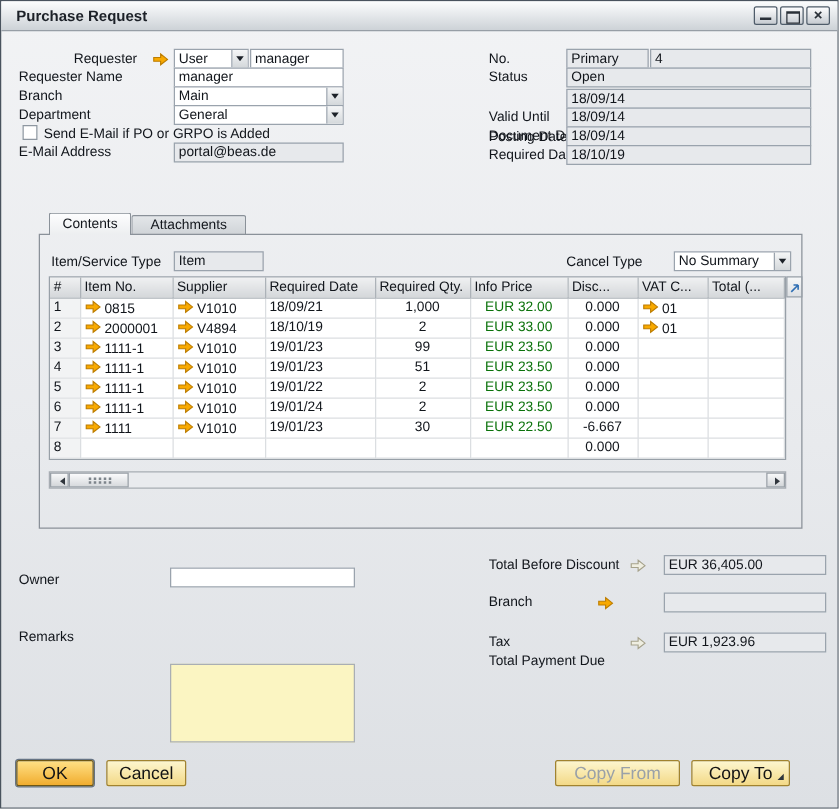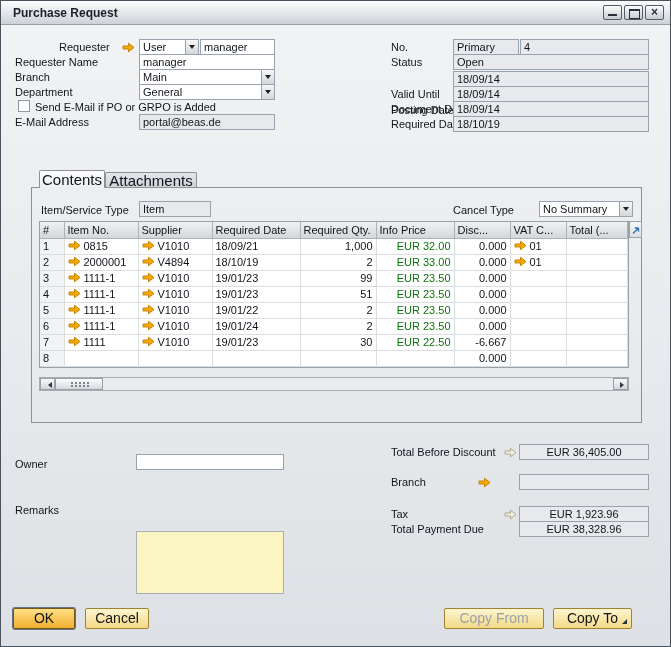--- a/index.html
+++ b/index.html
@@ -16,46 +16,46 @@
     background:linear-gradient(180deg,#fdfdfe,#c6cbd1);}
   .winbtn-min::after{content:"";position:absolute;left:4px;bottom:3px;width:9px;height:2px;background:#2a3038;}
   .winbtn-max::after{content:"";position:absolute;left:4px;top:3px;width:9px;height:7px;border:1px solid #2a3038;border-top-width:2px;}
   .winbtn-close::after{content:"\00d7";position:absolute;left:0;top:0;width:100%;text-align:center;
     font:bold 12px/13px "Liberation Sans",sans-serif;color:#2a3038;}
 
   .lbl{position:absolute;font-size:11px;color:#11151b;white-space:nowrap;}
   .fld{position:absolute;height:16px;border:1px solid #9aa3ad;background:#fff;font-size:11px;
     line-height:14px;padding:0 3px;color:#11151b;white-space:nowrap;overflow:hidden;}
   .fld.gray{background:#e7e9ec;}
-  .fld.num{text-align:center;}
+  .fld.num{text-align:left;margin-left:12px;}
   .combo{padding-right:15px;}
   .cbtn{position:absolute;right:0;top:0;width:13px;height:100%;border-left:1px solid #9aa3ad;
     background:linear-gradient(180deg,#f5f6f7,#d4d8db);}
   .cbtn::after{content:"";position:absolute;left:3px;top:5px;border:3px solid transparent;border-top:4px solid #1c2128;}
   .checkbox{position:absolute;width:12px;height:12px;border:1px solid #8e97a1;background:#fff;}
 
   .link-arrow{position:absolute;width:13px;height:11px;}
   .link-arrow path{fill:#f8a900;stroke:#bd7d00;stroke-width:0.9;}
   .link-arrow.pale path{fill:#efeee1;stroke:#a6a28b;}
   td .link-arrow{position:static;vertical-align:-1px;margin-right:3px;}
 
-  .tab{position:absolute;font-size:15px;text-align:center;border:1px solid #8a9199;border-bottom:none;
+  .tab{position:absolute;font-size:11px;text-align:center;border:1px solid #8a9199;border-bottom:none;
     background:linear-gradient(180deg,#e3e6e9,#cfd3d7);line-height:15px;color:#11151b;border-radius:2px 2px 0 0;}
   .tab.active{background:linear-gradient(180deg,#fdfdfe,#eceef0);z-index:3;line-height:17px;}
   .panel{position:absolute;left:30px;top:186px;width:611px;height:236px;border:1px solid #8a9199;z-index:2;}
 
   .grid{position:absolute;left:38px;top:220px;width:590px;border:1px solid #98a0a8;background:#fff;}
   .grid table{border-collapse:collapse;table-layout:fixed;width:100%;}
   .grid th{height:16px;background:linear-gradient(180deg,#f0f1f2,#d4d7da);border-right:1px solid #acb2b8;
     border-bottom:1px solid #acb2b8;font-weight:normal;font-size:11px;text-align:left;padding:0 3px;
     white-space:nowrap;overflow:hidden;color:#11151b;}
   .grid td{height:16px;border-right:1px solid #dbdee1;border-bottom:1px solid #dbdee1;font-size:11px;
     padding:0 3px;white-space:nowrap;overflow:hidden;background:#fff;color:#11151b;}
   .grid td.c-n{background:#f2f3f4;}
-  .grid td.num{text-align:right;}
+  .grid td.num{text-align:center;}
   .grid td.price .ct{color:#0b720b;}
 
   .grid-corner{position:absolute;left:628px;top:220px;width:13px;height:17px;border:1px solid #98a0a8;
     background:linear-gradient(180deg,#f6f7f8,#dde0e3);}
   .grid-corner svg{position:absolute;left:1px;top:3px;}
 
   .hscroll{position:absolute;left:38px;top:376px;width:590px;height:14px;border:1px solid #a7adb3;background:#e9ebee;}
   .sbtn{position:absolute;top:0;width:15px;height:12px;background:linear-gradient(180deg,#f8f9fa,#d3d6d9);border:1px solid #99a0a7;}
   .sbtn-left{left:0;}
   .sbtn-right{right:0;}
@@ -345,21 +345,20 @@
     </svg>
   <div class="fld gray num" style="left:518px;top:473px;width:130px;"></div>
 
   <span class="lbl" style="left:390px;top:507px;">Tax</span>
   <svg class="link-arrow pale" style="left:503px;top:508px;" viewBox="0 0 13 11">
       <path d="M1 4h5.5V1.2L12 5.5 6.5 9.8V7H1z"></path>
     </svg>
   <div class="fld gray num" style="left:518px;top:505px;width:130px;">EUR 1,923.96</div>
 
   <span class="lbl" style="left:390px;top:522px;">Total Payment Due</span>
-  <div class="fld gray num" style="left:518px;top:520px;width:130px;">EUR 38,328.96</div>
 
   <div class="btn btn-ok" style="left:12px;width:62px;">OK</div>
   <div class="btn" style="left:84px;width:64px;">Cancel</div>
   <div class="btn btn-disabled" style="left:443px;width:100px;">Copy From</div>
   <div class="btn" style="left:552px;width:79px;">
     <span>Copy To</span>
     <span class="menu-corner"></span>
   </div>
 
 </div>

